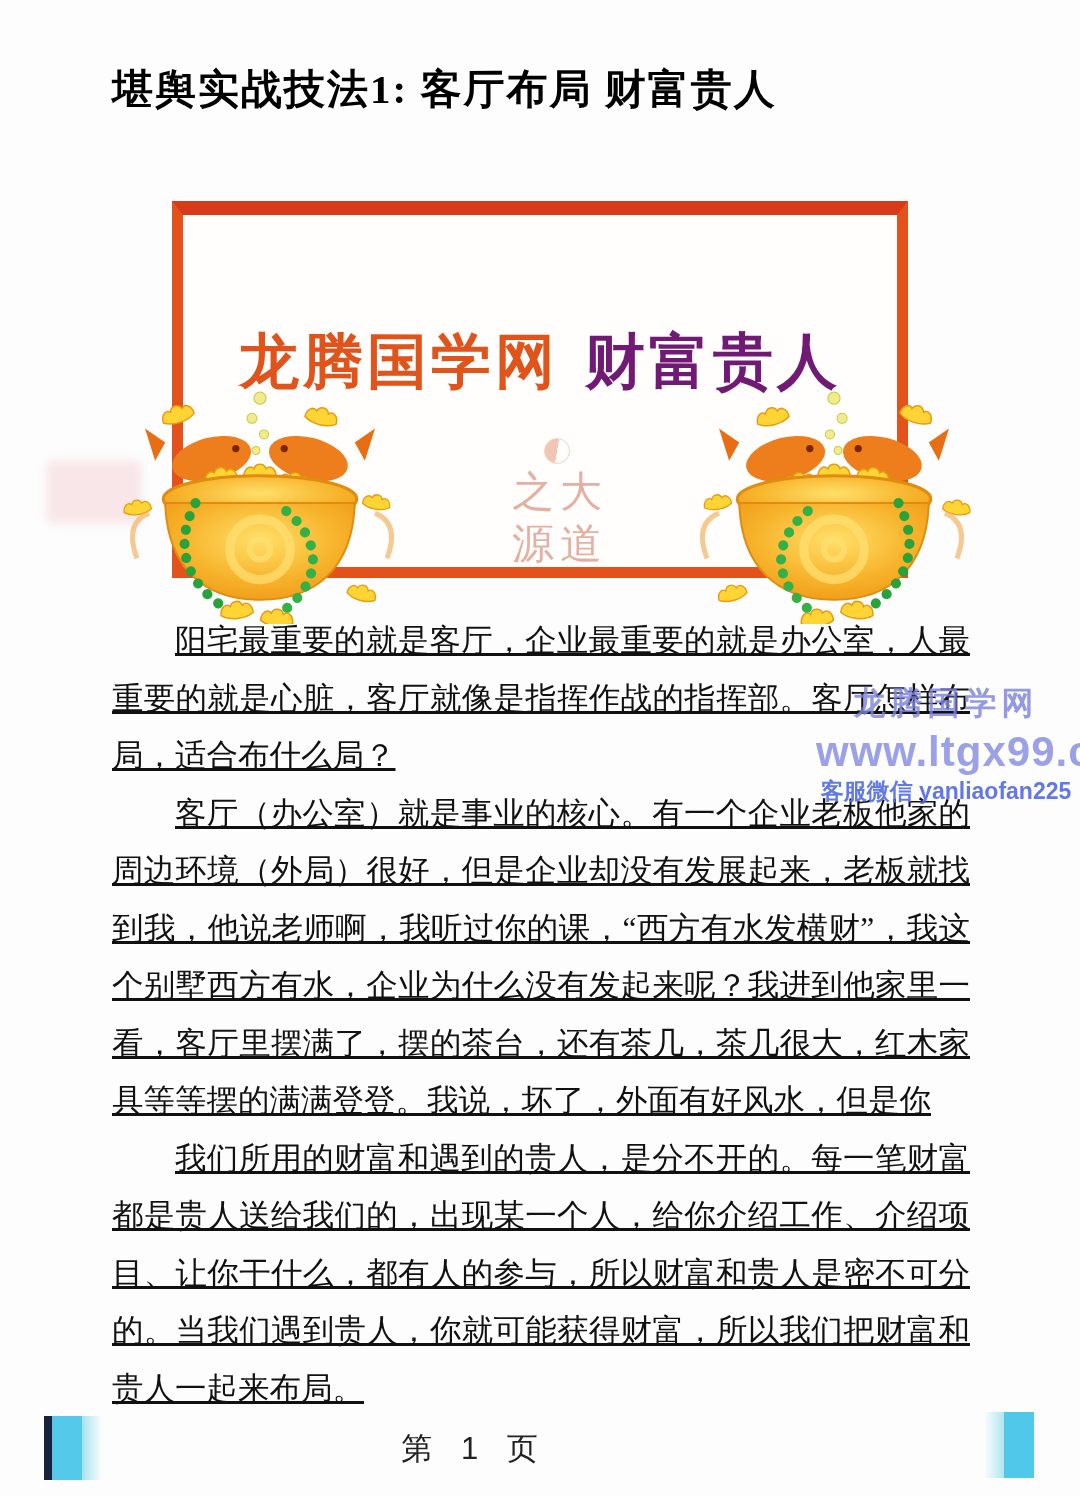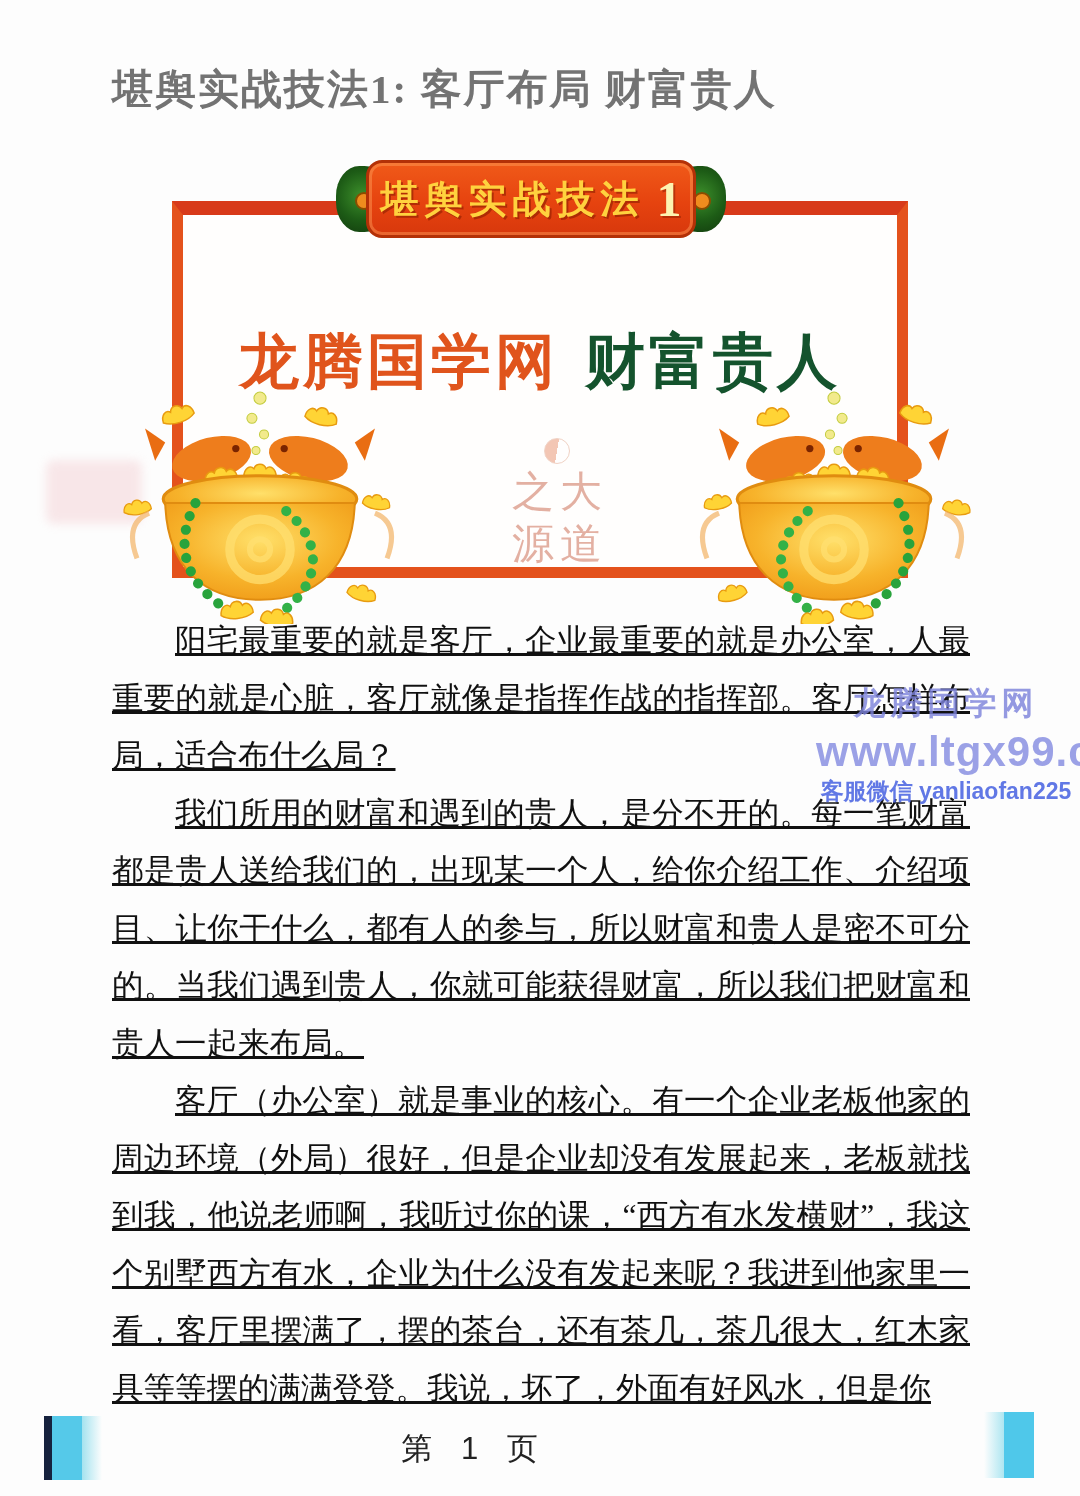--- a/index.html
+++ b/index.html
@@ -4,21 +4,21 @@
 <style>
   * { margin:0; padding:0; box-sizing:border-box; }
   html,body { background:#ffffff; }
   .page {
     position:relative; width:1080px; height:1496px; background:#fdfdfd;
     overflow:hidden; font-family:"Liberation Serif", serif;
   }
   
   .doc-title {
     position:absolute; left:112px; top:62px; width:880px;
-    font-size:41px; font-weight:bold; color:#737373; letter-spacing:2px;
+    font-size:41px; font-weight:bold; color:#000000; letter-spacing:2px;
     font-family:"Liberation Serif", serif;
   }
   
   .frame {
     position:absolute; left:172px; top:201px; width:736px; height:377px;
     border-left:11px solid #e4521c; border-right:11px solid #e4521c;
     border-bottom:11px solid #e4521c; border-top:14px solid #d83a1a;
     background:#fffefd;
   }
   .plaque {
@@ -49,21 +49,21 @@
     font-size:50px; font-weight:bold; color:#fdf3b0;
     text-shadow:2px 2px 0 rgba(140,30,0,.5); line-height:1;
   }
   
   .banner-heading {
     position:absolute; left:190px; top:322px; width:700px; z-index:4;
     text-align:center; font-weight:bold; font-size:60px; letter-spacing:4px;
     font-family:"Liberation Serif", serif; white-space:nowrap;
   }
   .bh-primary { color:#e0541c; margin-right:26px; }
-  .bh-secondary { color:#14532d; }
+  .bh-secondary { color:#701a75; }
   
   .seal {
     position:absolute; left:492px; top:438px; width:130px; height:140px; z-index:3;
     opacity:.5; display:flex; flex-direction:column; align-items:center;
   }
   .seal-yy {
     width:26px; height:26px; border-radius:50%;
     background:linear-gradient(100deg,#e8906e 50%,#fff 50%);
     border:1px solid #e0a58c; margin-bottom:2px;
   }
@@ -125,28 +125,20 @@
 </style>
 </head>
 <body>
 
 <div class="page">
 
   <div class="doc-title">堪舆实战技法1: 客厅布局 财富贵人</div>
 
   <div class="frame"></div>
 
-  <div class="plaque">
-    <div class="knot knot-left"></div>
-    <div class="knot knot-right"></div>
-    <div class="plaque-body">
-      <span class="plaque-label">堪舆实战技法</span>
-      <span class="plaque-num">1</span>
-    </div>
-  </div>
 
   <div class="banner-heading">
     <span class="bh-primary">龙腾国学网</span><span class="bh-secondary">财富贵人</span>
   </div>
 
   <div class="seal">
     <div class="seal-yy"></div>
     <div class="seal-grid">
       <span>之</span>
       <span>大</span>
@@ -210,22 +202,22 @@
     <use href="#bowlArt"></use>
   </svg>
   <svg class="bowl bowl-right" viewBox="0 0 300 240">
     <use href="#bowlArt"></use>
   </svg>
 
   <div class="edge-blob"></div>
 
   <div class="body-text">
     <p>阳宅最重要的就是客厅，企业最重要的就是办公室，人最重要的就是心脏，客厅就像是指挥作战的指挥部。客厅怎样布局，适合布什么局？</p>
+    <p>客厅（办公室）就是事业的核心。有一个企业老板他家的周边环境（外局）很好，但是企业却没有发展起来，老板就找到我，他说老师啊，我听过你的课，“西方有水发横财”，我这个别墅西方有水，企业为什么没有发起来呢？我进到他家里一看，客厅里摆满了，摆的茶台，还有茶几，茶几很大，红木家具等等摆的满满登登。我说，坏了，外面有好风水，但是你</p>
     <p>我们所用的财富和遇到的贵人，是分不开的。每一笔财富都是贵人送给我们的，出现某一个人，给你介绍工作、介绍项目、让你干什么，都有人的参与，所以财富和贵人是密不可分的。当我们遇到贵人，你就可能获得财富，所以我们把财富和贵人一起来布局。</p>
-    <p>客厅（办公室）就是事业的核心。有一个企业老板他家的周边环境（外局）很好，但是企业却没有发展起来，老板就找到我，他说老师啊，我听过你的课，“西方有水发横财”，我这个别墅西方有水，企业为什么没有发起来呢？我进到他家里一看，客厅里摆满了，摆的茶台，还有茶几，茶几很大，红木家具等等摆的满满登登。我说，坏了，外面有好风水，但是你</p>
   </div>
 
   <div class="watermark">
     <div class="wm-site">龙腾国学网</div>
     <div class="wm-url">www.ltgx99.com</div>
     <div class="wm-contact">客服微信 yanliaofan225</div>
   </div>
 
   <div class="footer">第 1 页</div>
 

